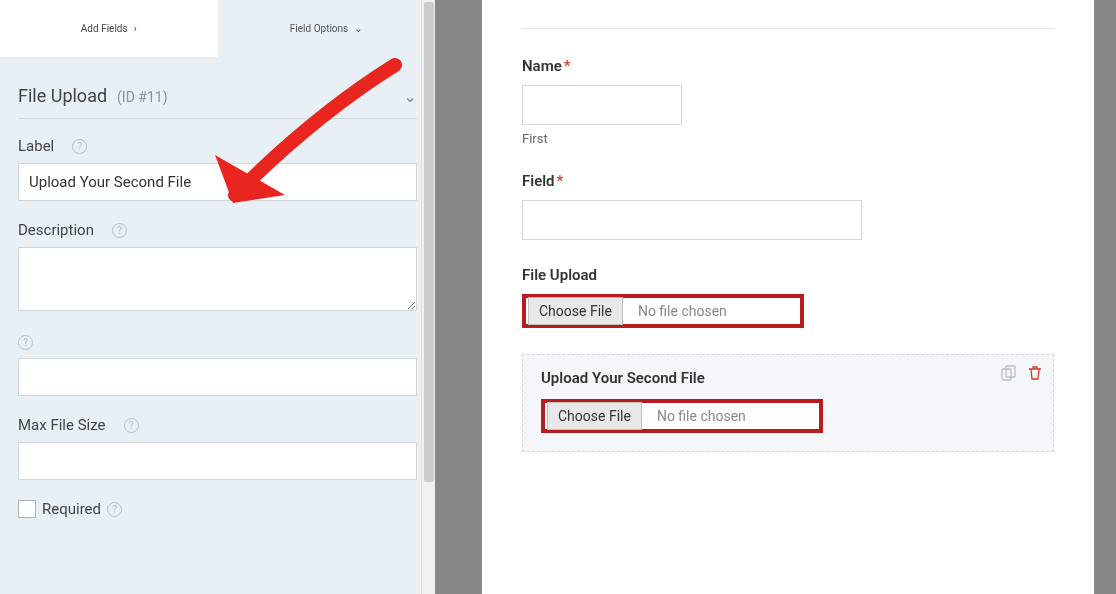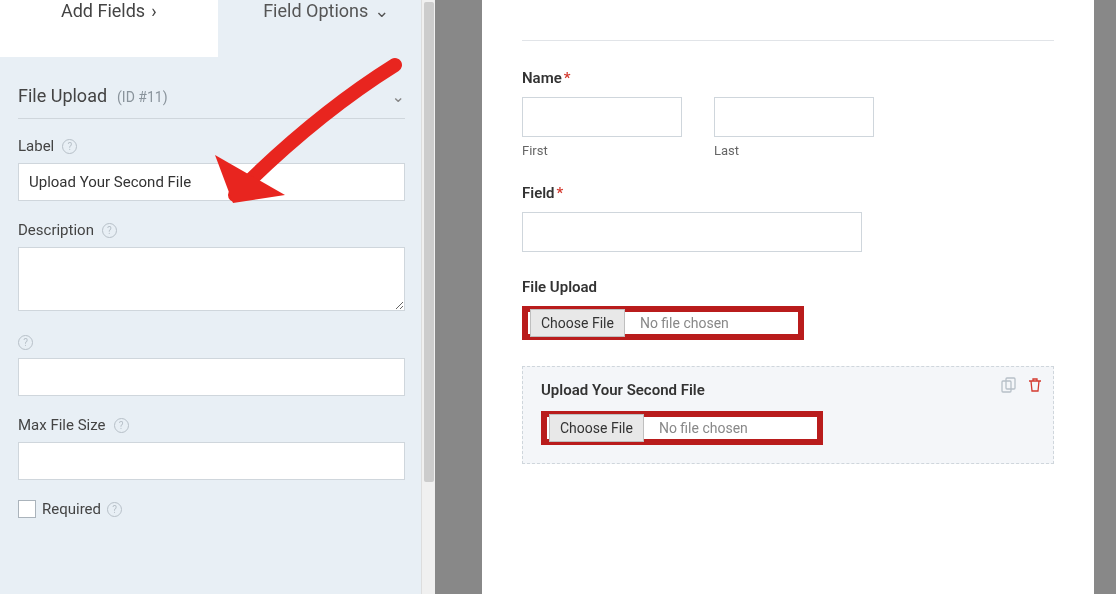--- a/index.html
+++ b/index.html
@@ -2,56 +2,56 @@
 <html><head>
 <meta charset="utf-8">
 <style>
 *{box-sizing:border-box;margin:0;padding:0;font-family:-apple-system,BlinkMacSystemFont,"Segoe UI",Roboto,Arial,sans-serif}
 body{background:#888;overflow:hidden}
 .stage{width:1116px;height:594px;position:relative;background:#888;margin:0 auto}
 
 
 .left-panel{position:absolute;left:0;top:0;width:435px;height:594px;background:#e8eff5;display:flex;flex-direction:column}
 .tabs{display:flex;height:57px;background:#e8eff5}
-.tab{flex:1;display:flex;align-items:flex-start;justify-content:center;gap:6px;font-size:18px;color:#555;cursor:pointer}
+.tab{flex:1;display:flex;align-items:center;justify-content:center;gap:6px;font-size:10px;color:#555;cursor:pointer}
 .tab.active{background:#fff;color:#444}
-.panel-body{padding:18px 30px 18px 18px;overflow-y:auto;flex:1}
+.panel-body{padding:18px 18px 18px 18px;overflow-y:auto;flex:1}
 .scrollbar{position:absolute;right:0;top:0;width:14px;height:594px;background:#f0f0f0;border-left:1px solid #ddd}
 .scrollbar .thumb{position:absolute;left:2px;top:2px;width:10px;height:480px;background:#ccc;border-radius:2px}
 
 .section-header{display:flex;align-items:baseline;justify-content:space-between;padding:10px 0 12px 0;border-bottom:1px solid #cfd6dc;margin-bottom:18px}
 .section-title{font-size:18px;color:#444}
 .section-id{font-size:14px;color:#8a949c;margin-left:6px}
 .chev{color:#888;font-size:16px}
 
 .fgroup{margin-bottom:20px}
-.flabel{display:flex;align-items:center;gap:8px;font-size:15px;color:#444;margin-bottom:8px}
+.flabel{display:flex;align-items:center;gap:18px;font-size:15px;color:#444;margin-bottom:8px}
 .help{width:15px;height:15px;border-radius:50%;border:1px solid #b7c0c8;color:#b7c0c8;font-size:10px;display:flex;align-items:center;justify-content:center}
 .text-input{width:100%;height:38px;border:1px solid #cfd6dc;background:#fff;padding:6px 10px;font-size:15px;color:#333}
 .textarea{width:100%;height:64px;border:1px solid #cfd6dc;background:#fff;padding:6px 10px;font-size:15px;resize:both}
 
 .req-row{display:flex;align-items:center;gap:6px;margin-top:6px}
 .checkbox{width:18px;height:18px;border:1px solid #aab3bb;background:#fff}
 
 
 .arrow-svg{position:absolute;left:195px;top:55px;width:230px;height:170px;pointer-events:none}
 
 
-.right-panel{position:absolute;left:482px;top:0;width:612px;height:594px;background:#fff;padding:12px 40px 0 40px;overflow:hidden}
+.right-panel{position:absolute;left:482px;top:0;width:612px;height:594px;background:#fff;padding:0 40px 0 40px;overflow:hidden}
 .hr{height:1px;background:#e1e4e8;margin:28px 0 28px 0}
 .form-row{margin-bottom:26px}
 .form-label{font-size:15px;color:#333;font-weight:600;margin-bottom:10px;display:flex;gap:2px}
 .req{color:#d43a2f}
 .name-row{display:flex;gap:32px}
 .name-col{display:flex;flex-direction:column;gap:6px}
 .sublabel{font-size:13px;color:#666}
 .out-input{width:160px;height:40px;border:1px solid #cfd6dc;background:#fff}
 .wide-input{width:340px;height:40px;border:1px solid #cfd6dc;background:#fff}
 
-.file-row{display:flex;align-items:center;border:6px solid #b91c1c;width:282px;height:34px;background:#fff}
+.file-row{display:flex;align-items:center;border:4px solid #b91c1c;width:282px;height:34px;background:#fff}
 .choose-btn{height:28px;margin:2px;padding:0 10px;font-size:14px;color:#333;background:#e8e8e8;border:1px solid #bfbfbf;display:flex;align-items:center}
 .nofile{font-size:14px;color:#888;margin-left:13px}
 
 .selected-block{background:#f4f6f9;border:1px dashed #cfd6dc;padding:14px 18px 18px 18px;margin-top:10px;position:relative}
 .block-actions{position:absolute;right:10px;top:10px;display:flex;gap:10px}
 .dup-icon{width:16px;height:16px;color:#b7c0c8;cursor:pointer}
 .trash-icon{width:16px;height:16px;color:#d43a2f;cursor:pointer}
 </style>
 </head>
 <body>
@@ -132,24 +132,20 @@
   <div class="form-row">
     <div class="form-label">
       <span>Name</span>
       <span class="req">*</span>
     </div>
     <div class="name-row">
       <div class="name-col">
         <input class="out-input" style="">
         <span class="sublabel">First</span>
       </div>
-      <div class="name-col">
-        <input class="out-input" style="">
-        <span class="sublabel">Last</span>
-      </div>
     </div>
   </div>
 
   <div class="form-row">
     <div class="form-label">
       <span>Field</span>
       <span class="req">*</span>
     </div>
     <input class="wide-input" style="">
   </div>

